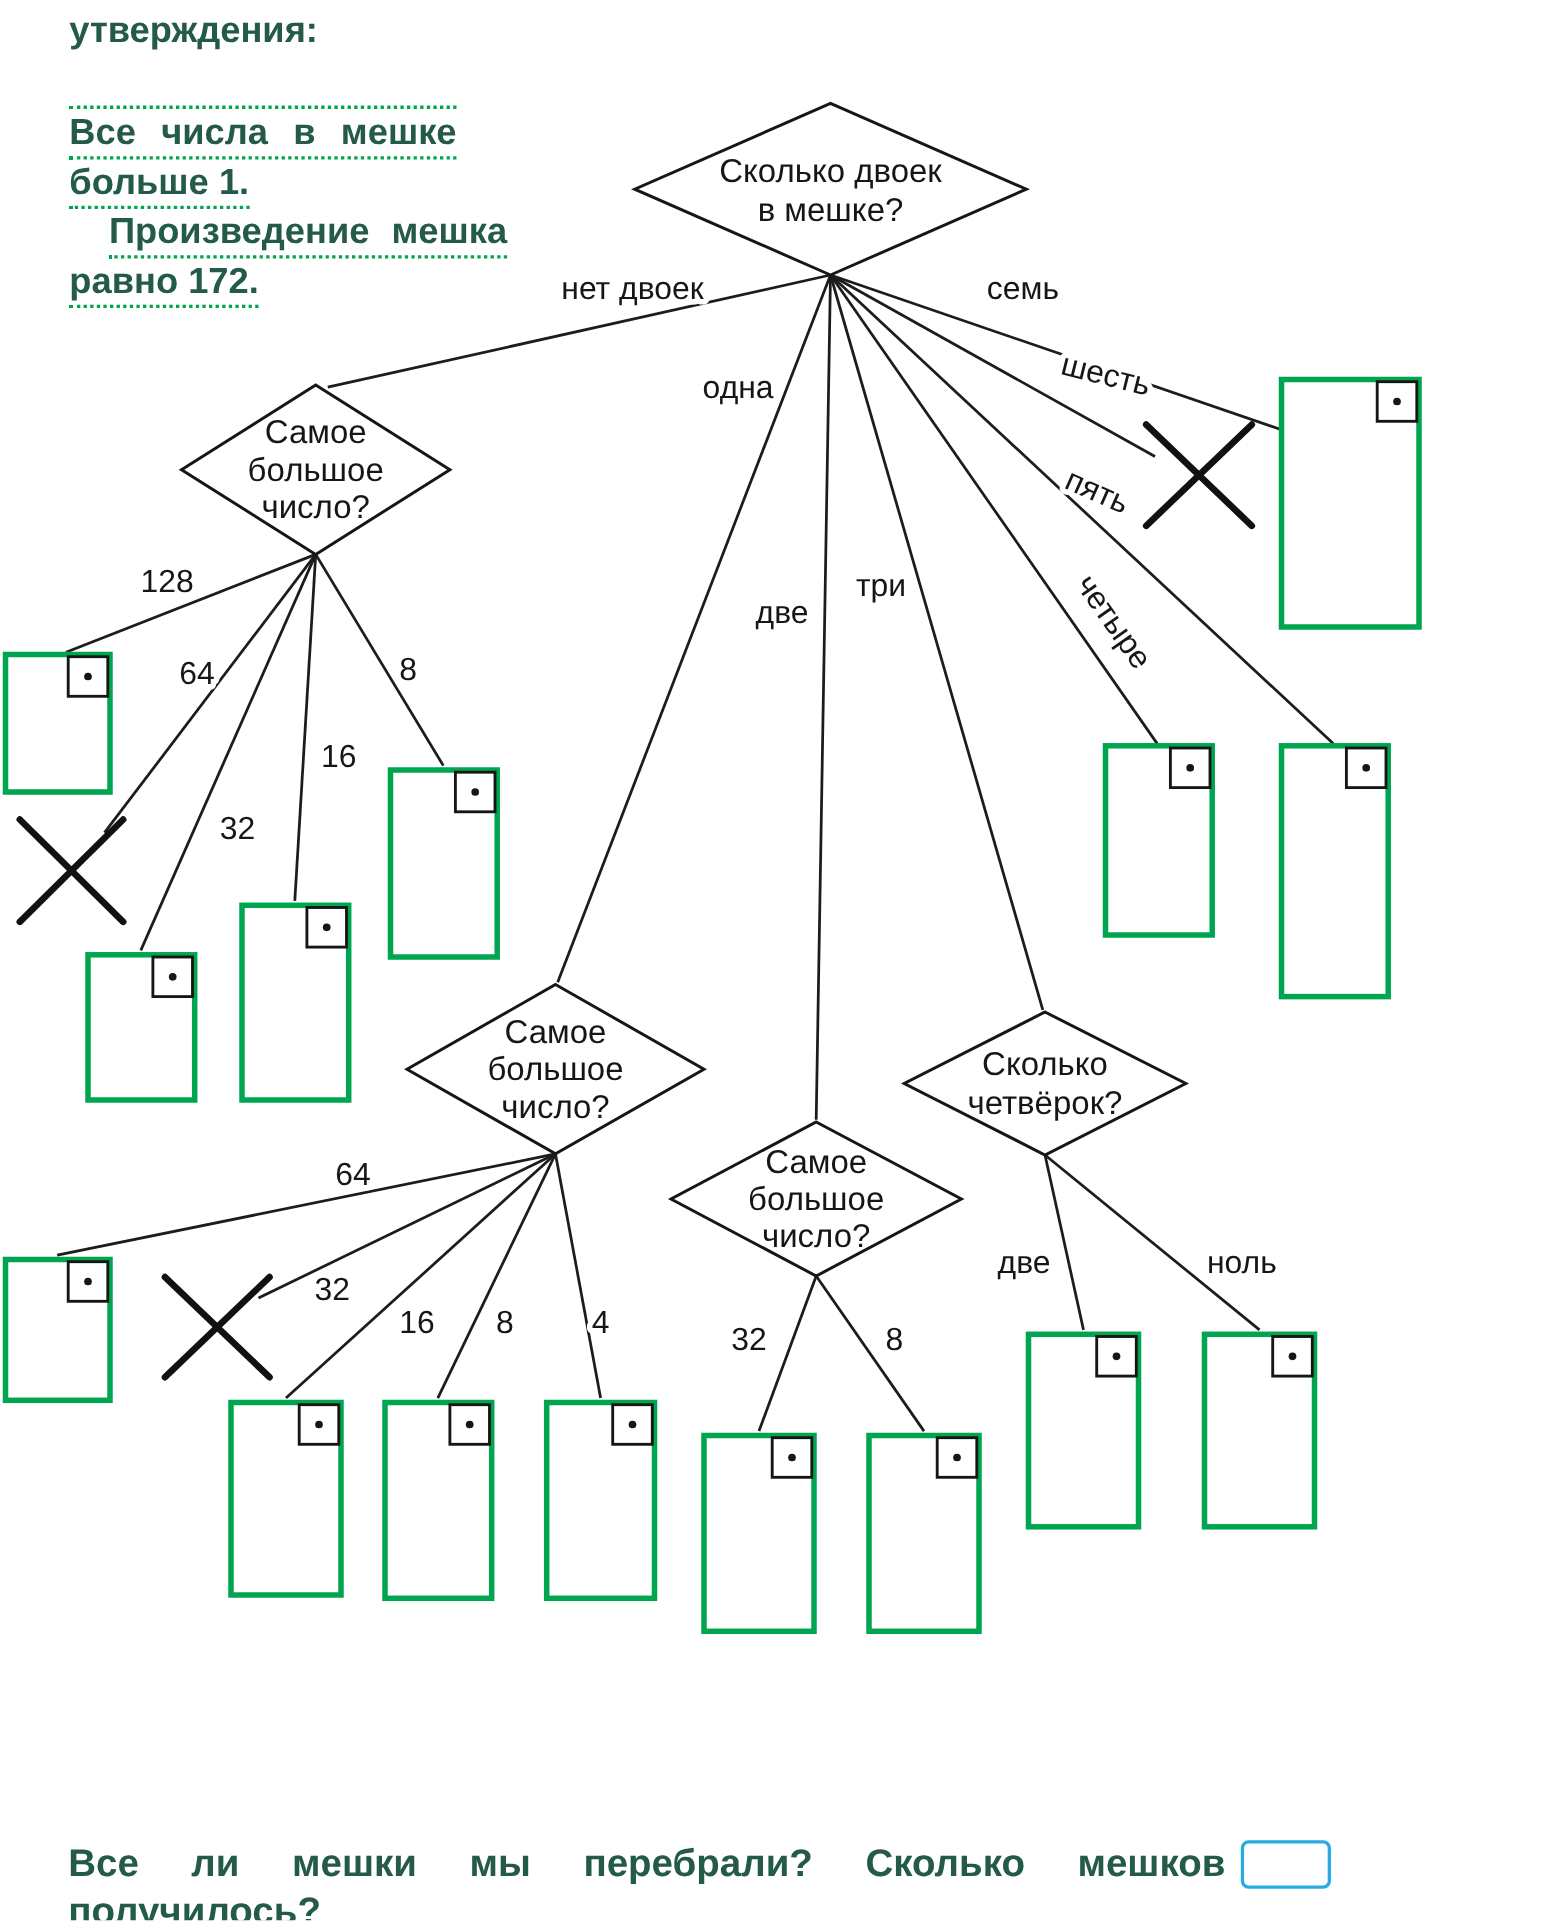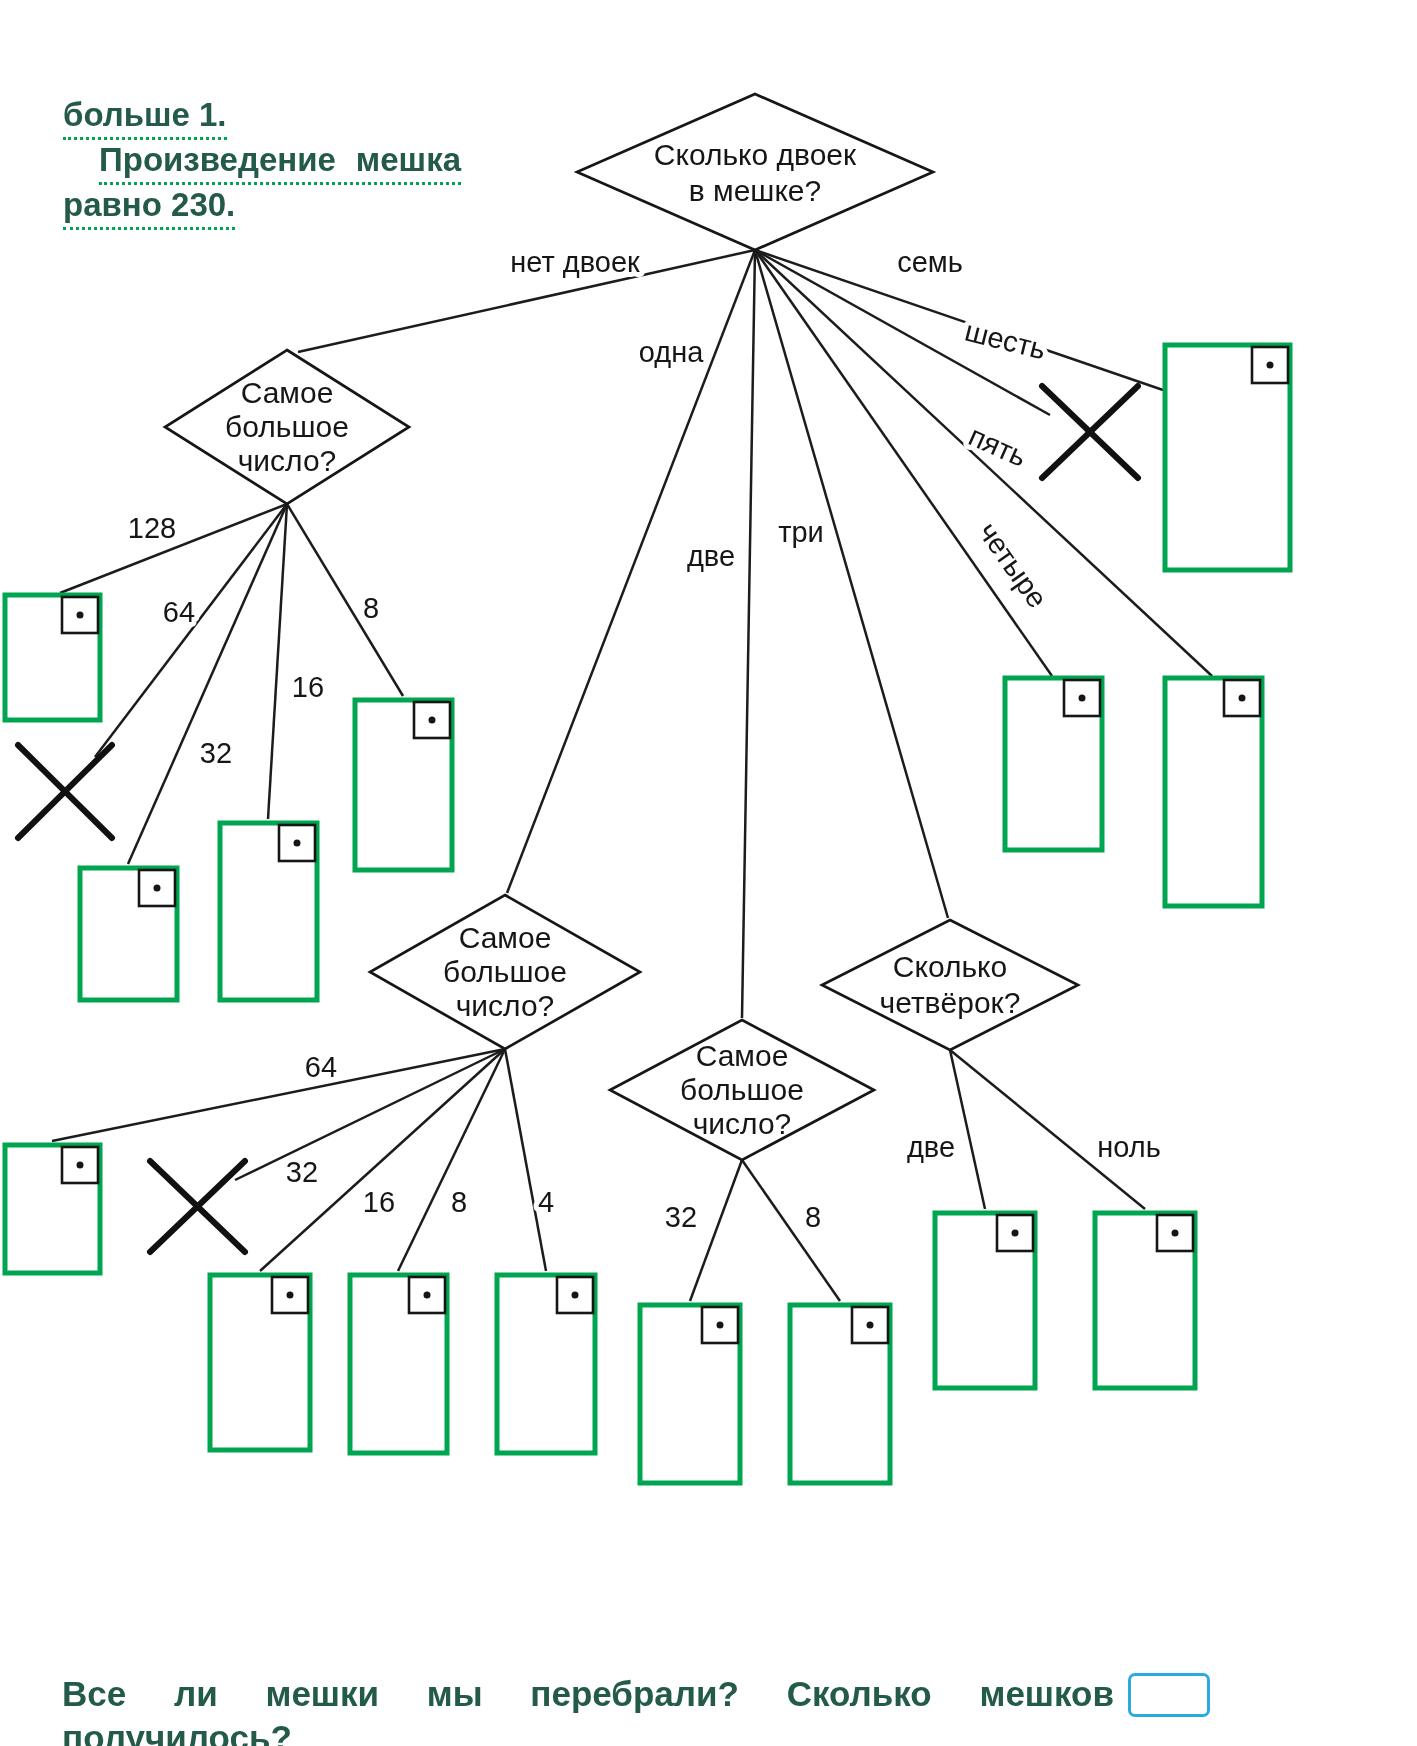--- a/index.html
+++ b/index.html
@@ -206,23 +206,25 @@
     <text class="elbl" x="546" y="1212">4</text>
 
     <text class="elbl" x="681" y="1227">32</text>
     <text class="elbl" x="813" y="1227">8</text>
 
     <text class="elbl" x="931" y="1157">две</text>
     <text class="elbl" x="1129" y="1157">ноль</text>
   </svg>
 
   <div class="header-title">
+    <div>утверждения:</div>
   </div>
   <div class="statements">
+    <div class="stmt w350 topline">Все числа в мешке</div>
     <div class="stmt fit">больше 1.</div>
     <div class="stmt w360">Произведение мешка</div>
-    <div class="stmt fit">равно 230.</div>
+    <div class="stmt fit">равно 172.</div>
   </div>
 
   <div class="footer-q">Все ли мешки мы перебрали? Сколько мешков получилось?</div>
   <div class="answer-box"></div>
 
 </div>
 
 </body></html>

